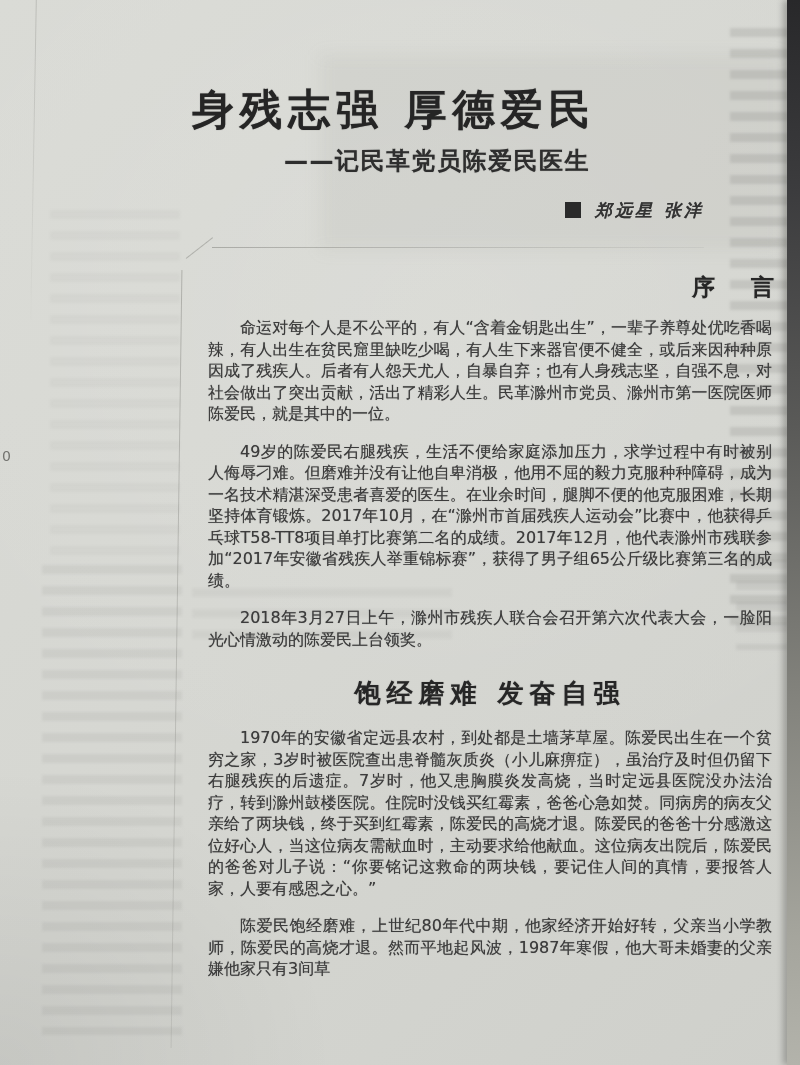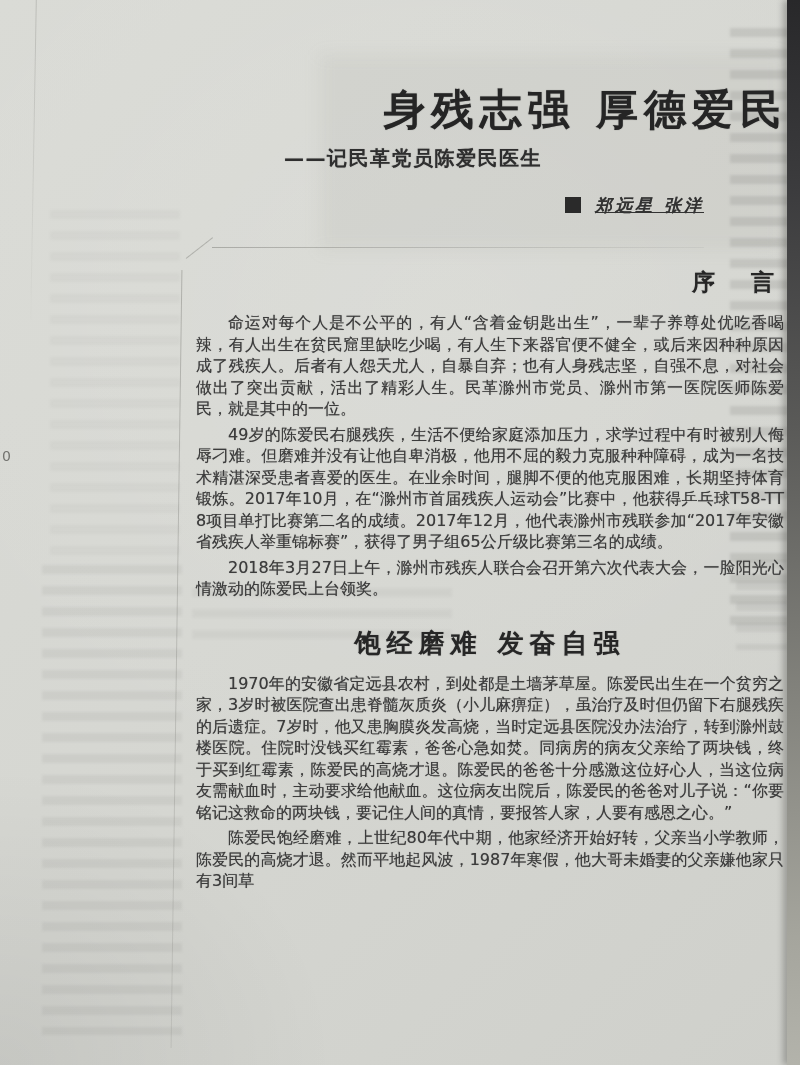--- a/index.html
+++ b/index.html
@@ -64,54 +64,54 @@
   .edge-mark{
     position:absolute;left:2px;top:448px;
     font-size:14px;color:rgba(80,80,76,0.75);filter:blur(0.4px);
   }
   
   .content{
     position:absolute;left:192px;top:0;width:596px;
     color:#3b3b3b;
   }
   .title{
-    margin:86px 0 0 0;text-align:right;
+    margin:86px 0 0 0;text-align:left;
     font-size:42px;font-weight:700;letter-spacing:6px;line-height:1.12;
     color:#252525;text-shadow:0 0 1px rgba(40,40,40,0.55);
     white-space:nowrap;
   }
   .subtitle{
     margin:12px 0 0 92px;
-    font-size:20px;font-weight:700;letter-spacing:1.5px;color:#2e2e2e;
+    font-size:24px;font-weight:700;letter-spacing:1.5px;color:#2e2e2e;
     text-shadow:0 0 1px rgba(45,45,45,0.45);
   }
   .byline{
     margin:22px 84px 0 0;text-align:right;
-    font-size:17px;color:#333;text-decoration:underline;
+    font-size:17px;color:#333;
   }
   .byline .sq{
     display:inline-block;width:16px;height:16px;background:#2a2a2a;
     vertical-align:-2px;margin-right:14px;filter:blur(0.3px);
   }
   .byline .names{
     font-family:"DejaVu Serif",serif;font-style:italic;font-weight:700;
     letter-spacing:3px;text-shadow:0 0 0.6px rgba(50,50,50,0.6);
   }
   .sec-head{
     margin:50px 0 14px 0;text-align:right;
     font-size:23px;font-weight:700;letter-spacing:14px;color:#262626;
     text-shadow:0 0 1px rgba(40,40,40,0.5);
   }
   .sec-head2{
     margin:26px 0 12px 0;text-align:center;
     font-size:26px;font-weight:700;letter-spacing:6px;color:#262626;
     text-shadow:0 0 1px rgba(40,40,40,0.5);
   }
   .para{
-    margin:4px;font-size:16px;line-height:21.5px;
+    margin:16px;font-size:16px;line-height:21.5px;
     text-align:justify;text-justify:inter-character;
     text-indent:2em;word-break:break-all;
     color:#3c3c3c;text-shadow:0 0 0.7px rgba(55,55,55,0.65);
   }
   .para.first{margin-top:14px;}
 </style>
 </head>
 <body>
 
 <div class="photo">

